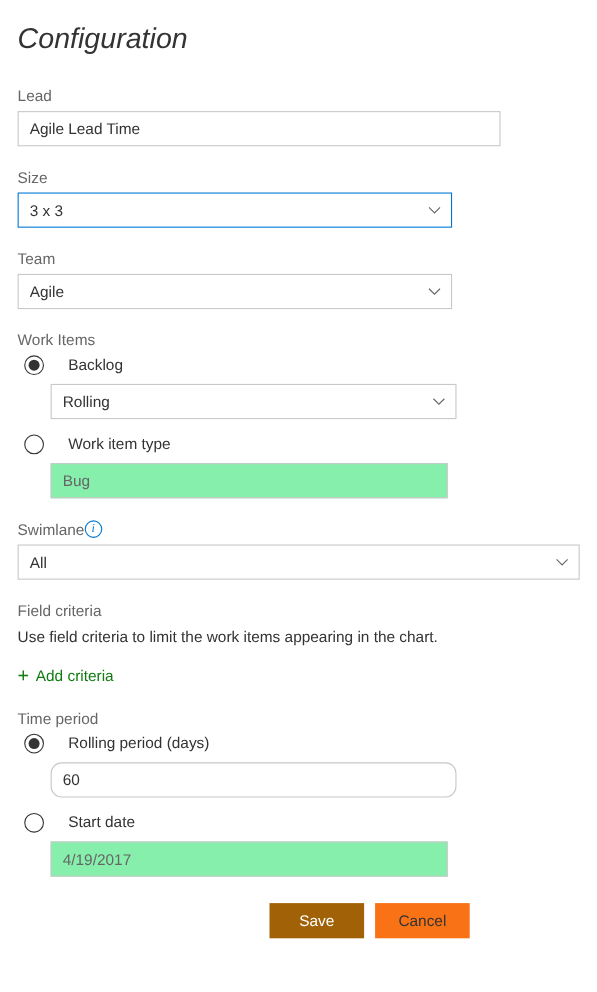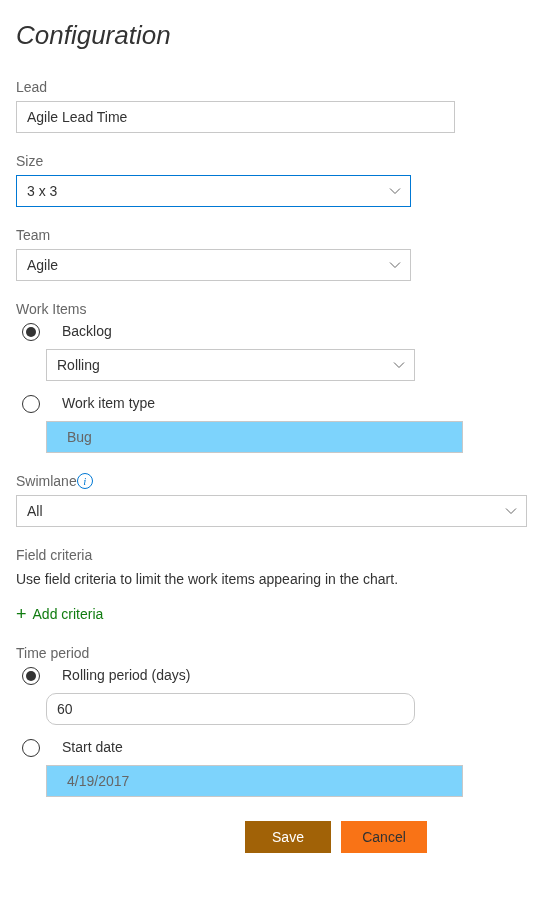--- a/index.html
+++ b/index.html
@@ -148,27 +148,27 @@
       height: 32px;
       border: none;
       font-size: 14px;
       font-family: inherit;
       cursor: pointer;
       padding: 0 16px;
     }
     .btn-primary { background: #a16207; color: #fff; }
     .btn-secondary { background: #f97316; color: #333; }
     .disabled-input {
-      width: 417px;
+      width: 361px;
       height: 32px;
       border: 1px solid #c8c8c8;
-      padding: 0 20px;
+      padding: 0 10px;
       font-size: 14px;
       color: #666;
-      background: #7dd3fc;
+      background: #86efac;
       display: flex;
       align-items: center;
     }
   </style>
 </head>
 <body>
 
 <h1>Configuration</h1>
 
 <div class="field-group">

